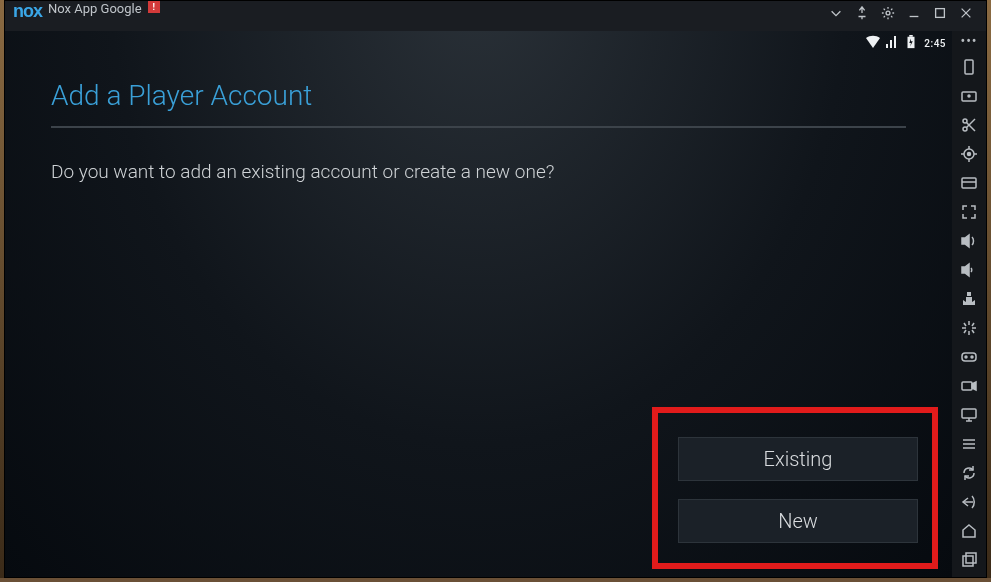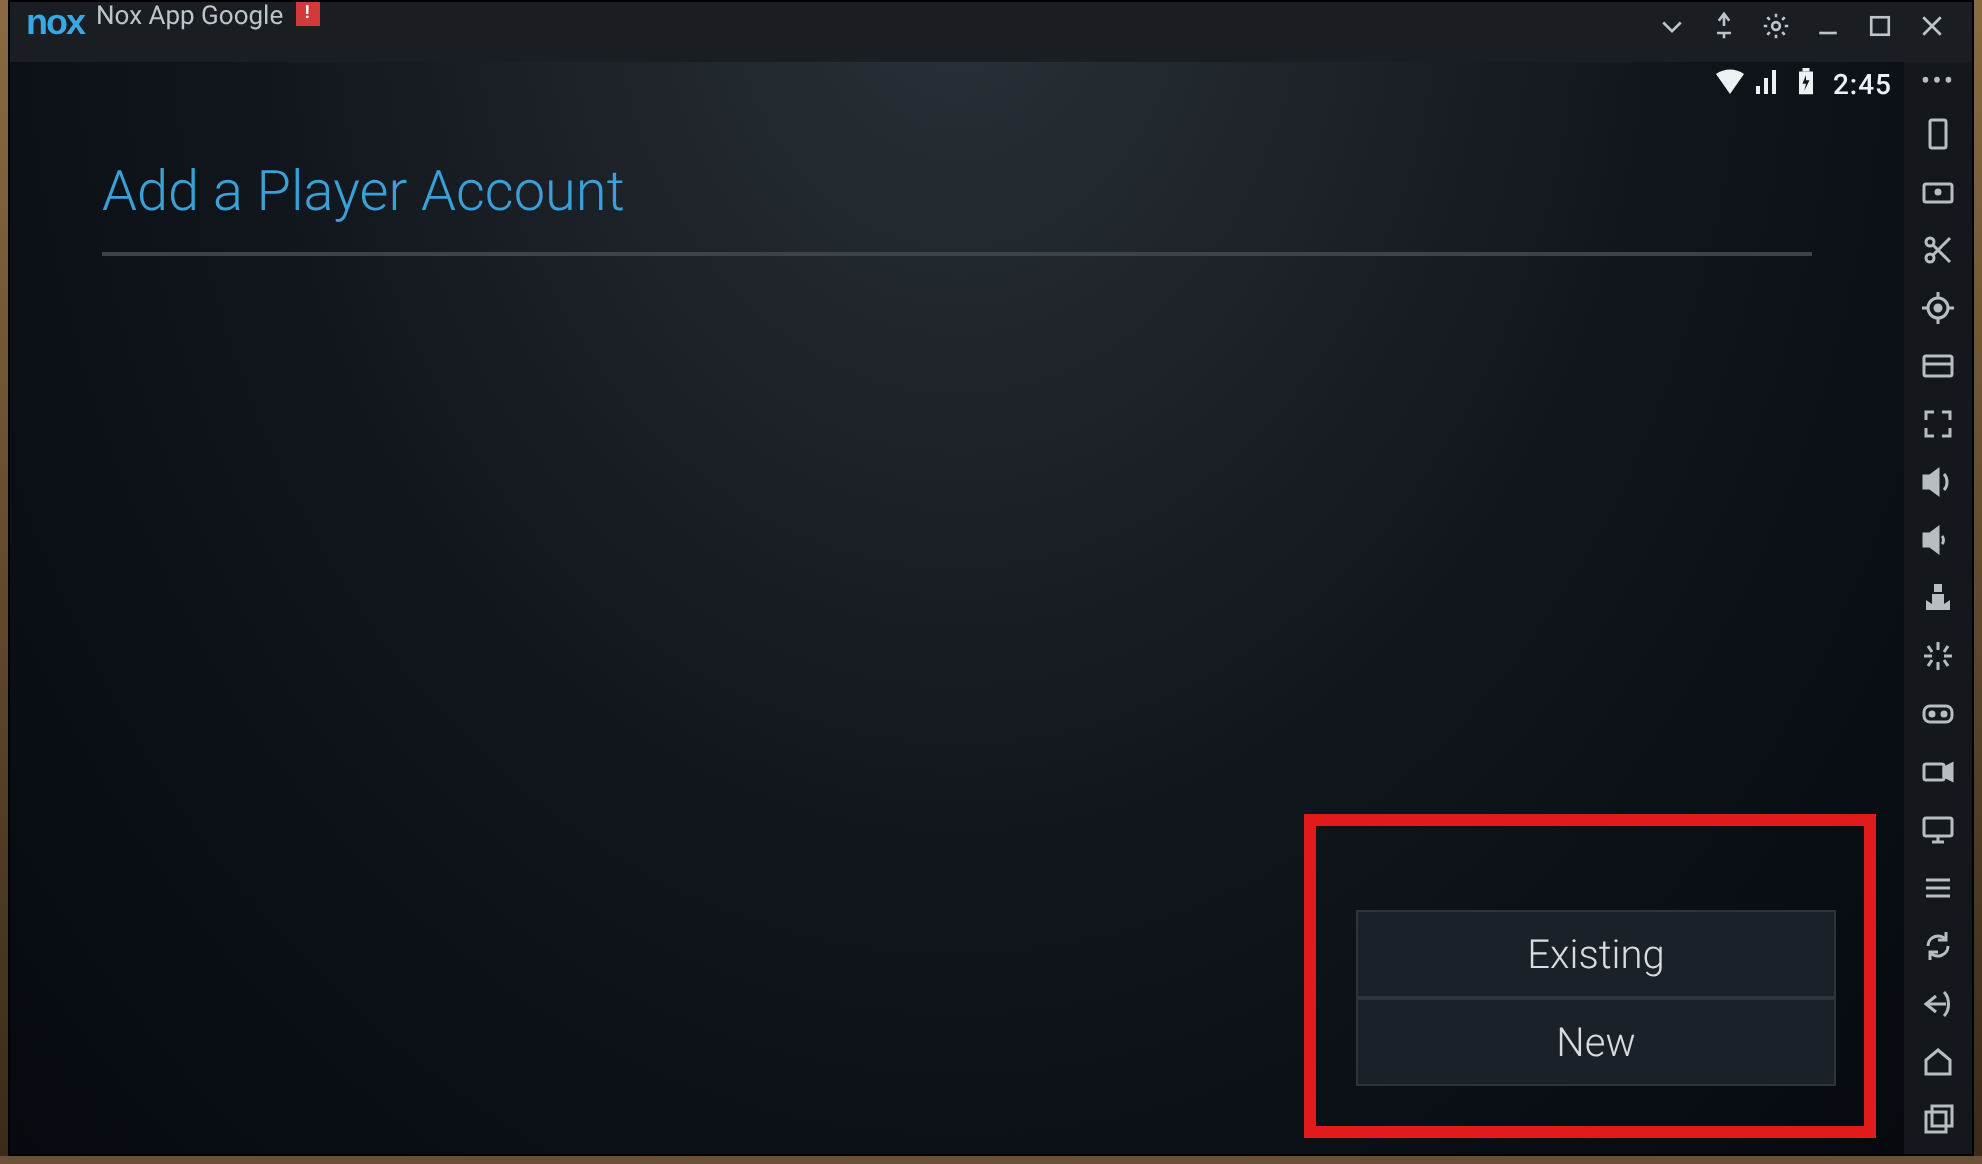--- a/index.html
+++ b/index.html
@@ -67,21 +67,21 @@
 }
 
 
 .statusbar {
   height: 24px;
   display: flex;
   align-items: center;
   justify-content: flex-end;
   padding: 0 6px;
   color: #eef1f3;
-  font-size: 14px;
+  font-size: 10px;
   gap: 3px;
 }
 .statusbar svg { width: 16px; height: 14px; fill: #eef1f3; }
 .statusbar .clock { font-weight: 500; letter-spacing: 0.5px; margin-left: 2px;}
 
 
 .content {
   flex: 1;
   padding: 24px 46px 20px 46px;
   position: relative;
@@ -104,20 +104,21 @@
 }
 
 
 .btn-group {
   position: absolute;
   right: 20px;
   bottom: 14px;
   width: 268px;
   display: flex;
   flex-direction: column;
+  gap: 18px;
   padding: 20px 14px;
 }
 .highlight-box {
   position: absolute;
   right: 14px;
   bottom: 8px;
   width: 286px;
   height: 162px;
   border: 6px solid #e11b1b;
   pointer-events: none;
@@ -228,20 +229,21 @@
               <rect x="1" y="2" width="8" height="13"></rect>
               <rect x="3" y="0" width="4" height="2"></rect>
               <polygon points="5,4 3,9 5,9 4,13 7,7 5,7" fill="#10151b"></polygon>
             </svg></span>
         <span class="clock">2:45</span>
       </div>
 
       <div class="content">
         <div class="heading">Add a Player Account</div>
         <div class="divider"></div>
+        <div class="question">Do you want to add an existing account or create a new one?</div>
 
         <div class="btn-group">
           <div class="btn">Existing</div>
           <div class="btn">New</div>
         </div>
         <div class="highlight-box"></div>
       </div>
 
     </div>
 

